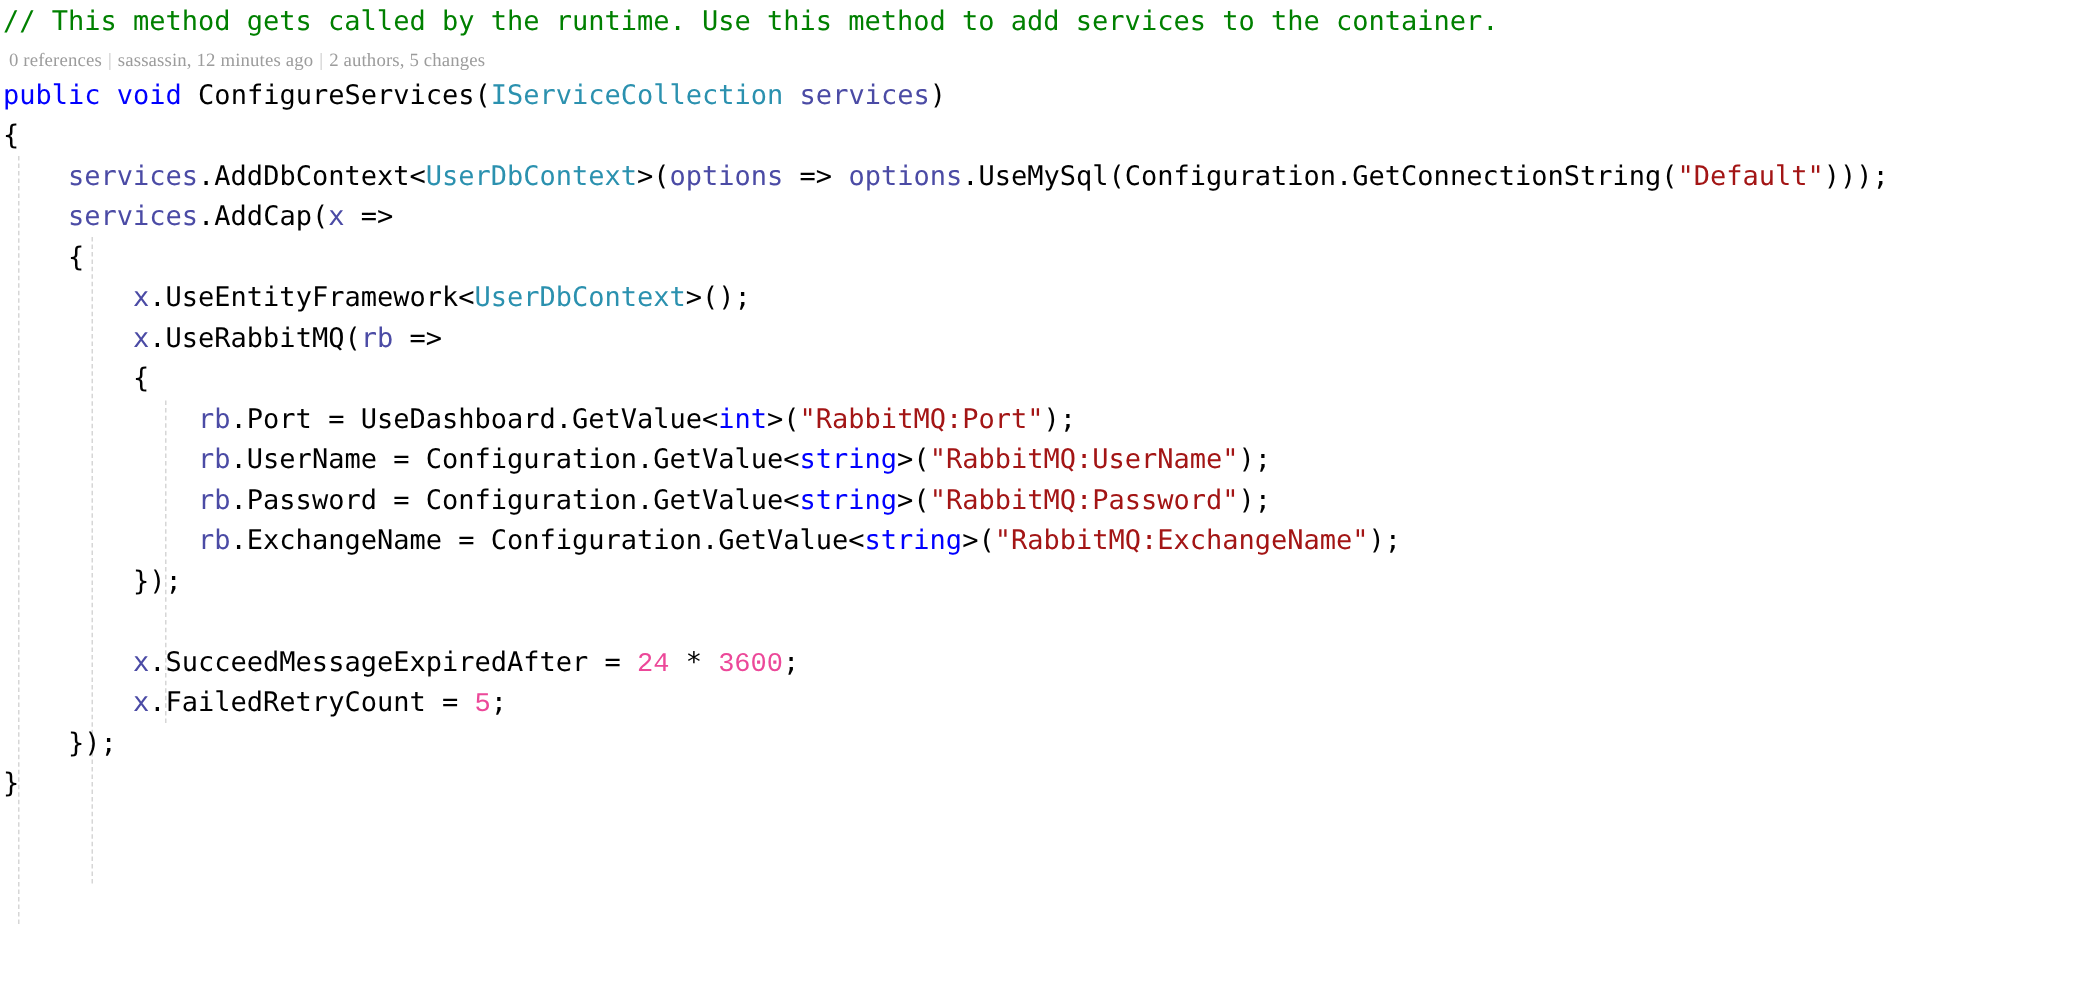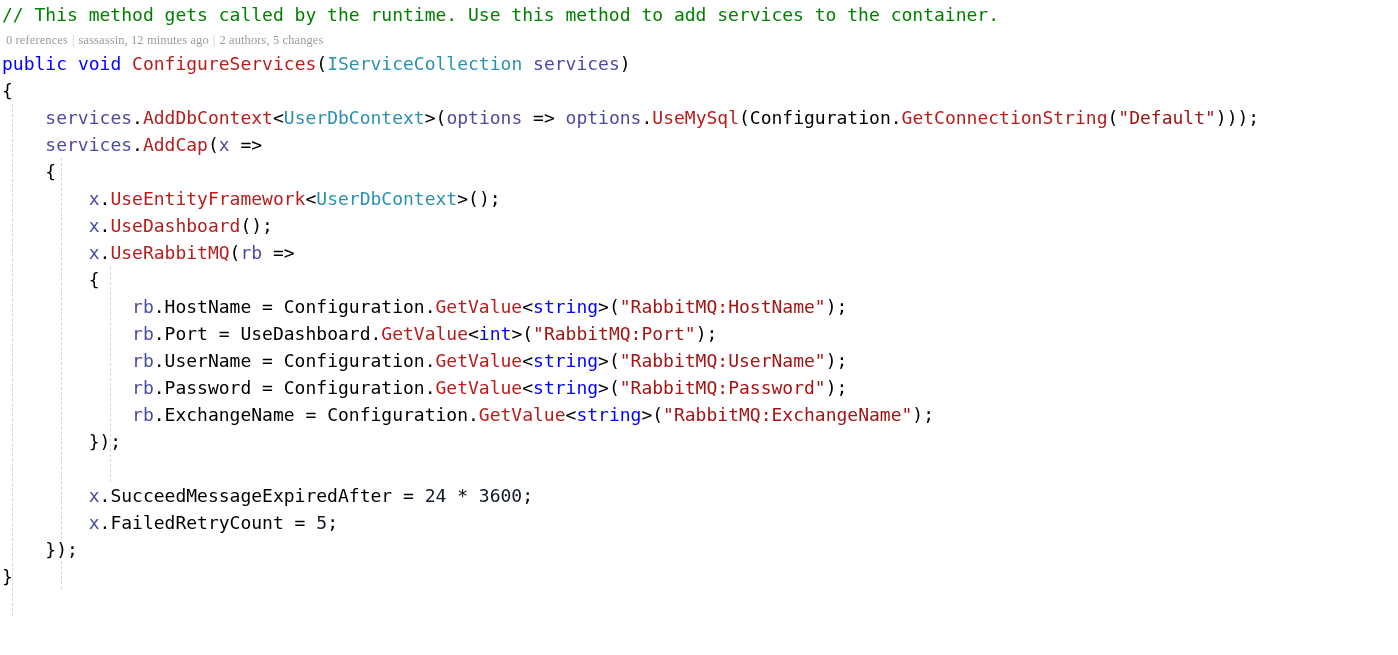--- a/index.html
+++ b/index.html
@@ -61,48 +61,46 @@
     line-height: 30px;
   }
   .cl-sep {
     color: #c8c8c8;
     padding: 0 4px;
   }
   
   .t-cmt  { color: #008000; }
   .t-kw   { color: #0000ff; }
   .t-type { color: #2b91af; }
-  .t-mth  { color: #b91c1c; }
+  .t-mth  { color: #000000; }
   .t-str  { color: #a31515; }
   .t-par  { color: #4b4ba5; margin-top: 41px; }
   .t-pln  { color: #000000; }
-  .t-num  { color: #0f172a; }
+  .t-num  { color: #ec4899; font-family: Liberation Mono, monospace; }
 </style>
 </head>
 <body>
 
 <div id="editor">
   <div class="guides">
       <div class="guide" style="left: 12px; top: 104px; height: 512px; border-left-color: rgb(214, 214, 214);"></div>
       <div class="guide" style="left: 61px; top: 158px; height: 431px; border-left-color: rgb(214, 214, 214);"></div>
       <div class="guide" style="left: 110px; top: 267px; height: 215px; border-left-color: rgb(214, 214, 214);"></div>
     </div>
   <div class="lines">
       <div class="line comment-line"><span class="t-cmt">// This method gets called by the runtime. Use this method to add services to the container.</span></div>
       <div class="line codelens"><span>0 references</span><span class="cl-sep">|</span><span>sassassin, 12 minutes ago</span><span class="cl-sep">|</span><span>2 authors, 5 changes</span></div>
       <div class="line"><span class="t-kw">public</span><span class="t-pln"> </span><span class="t-kw">void</span><span class="t-pln"> </span><span class="t-mth">ConfigureServices</span><span class="t-pln">(</span><span class="t-type">IServiceCollection</span><span class="t-pln"> </span><span class="t-par">services</span><span class="t-pln">)</span></div>
       <div class="line"><span class="t-pln">{</span></div>
       <div class="line"><span class="t-pln">    </span><span class="t-par">services</span><span class="t-pln">.</span><span class="t-mth">AddDbContext</span><span class="t-pln">&lt;</span><span class="t-type">UserDbContext</span><span class="t-pln">&gt;(</span><span class="t-par">options</span><span class="t-pln"> =&gt; </span><span class="t-par">options</span><span class="t-pln">.</span><span class="t-mth">UseMySql</span><span class="t-pln">(Configuration.</span><span class="t-mth">GetConnectionString</span><span class="t-pln">(</span><span class="t-str">"Default"</span><span class="t-pln">)));</span></div>
       <div class="line"><span class="t-pln">    </span><span class="t-par">services</span><span class="t-pln">.</span><span class="t-mth">AddCap</span><span class="t-pln">(</span><span class="t-par">x</span><span class="t-pln"> =&gt;</span></div>
       <div class="line"><span class="t-pln">    {</span></div>
       <div class="line"><span class="t-pln">        </span><span class="t-par">x</span><span class="t-pln">.</span><span class="t-mth">UseEntityFramework</span><span class="t-pln">&lt;</span><span class="t-type">UserDbContext</span><span class="t-pln">&gt;();</span></div>
-      <div class="line"><span class="t-pln">        </span><span class="t-par">x</span><span class="t-pln">.</span><span class="t-mth">UseDashboard</span><span class="t-pln">();</span></div>
       <div class="line"><span class="t-pln">        </span><span class="t-par">x</span><span class="t-pln">.</span><span class="t-mth">UseRabbitMQ</span><span class="t-pln">(</span><span class="t-par">rb</span><span class="t-pln"> =&gt;</span></div>
       <div class="line"><span class="t-pln">        {</span></div>
-      <div class="line"><span class="t-pln">            </span><span class="t-par">rb</span><span class="t-pln">.HostName = Configuration.</span><span class="t-mth">GetValue</span><span class="t-pln">&lt;</span><span class="t-kw">string</span><span class="t-pln">&gt;(</span><span class="t-str">"RabbitMQ:HostName"</span><span class="t-pln">);</span></div>
       <div class="line"><span class="t-pln">            </span><span class="t-par">rb</span><span class="t-pln">.Port = UseDashboard.</span><span class="t-mth">GetValue</span><span class="t-pln">&lt;</span><span class="t-kw">int</span><span class="t-pln">&gt;(</span><span class="t-str">"RabbitMQ:Port"</span><span class="t-pln">);</span></div>
       <div class="line"><span class="t-pln">            </span><span class="t-par">rb</span><span class="t-pln">.UserName = Configuration.</span><span class="t-mth">GetValue</span><span class="t-pln">&lt;</span><span class="t-kw">string</span><span class="t-pln">&gt;(</span><span class="t-str">"RabbitMQ:UserName"</span><span class="t-pln">);</span></div>
       <div class="line"><span class="t-pln">            </span><span class="t-par">rb</span><span class="t-pln">.Password = Configuration.</span><span class="t-mth">GetValue</span><span class="t-pln">&lt;</span><span class="t-kw">string</span><span class="t-pln">&gt;(</span><span class="t-str">"RabbitMQ:Password"</span><span class="t-pln">);</span></div>
       <div class="line"><span class="t-pln">            </span><span class="t-par">rb</span><span class="t-pln">.ExchangeName = Configuration.</span><span class="t-mth">GetValue</span><span class="t-pln">&lt;</span><span class="t-kw">string</span><span class="t-pln">&gt;(</span><span class="t-str">"RabbitMQ:ExchangeName"</span><span class="t-pln">);</span></div>
       <div class="line"><span class="t-pln">        });</span></div>
       <div class="line"><span class="t-pln"></span></div>
       <div class="line"><span class="t-pln">        </span><span class="t-par">x</span><span class="t-pln">.SucceedMessageExpiredAfter = </span><span class="t-num">24</span><span class="t-pln"> * </span><span class="t-num">3600</span><span class="t-pln">;</span></div>
       <div class="line"><span class="t-pln">        </span><span class="t-par">x</span><span class="t-pln">.FailedRetryCount = </span><span class="t-num">5</span><span class="t-pln">;</span></div>
       <div class="line"><span class="t-pln">    });</span></div>
       <div class="line"><span class="t-pln">}</span></div>

